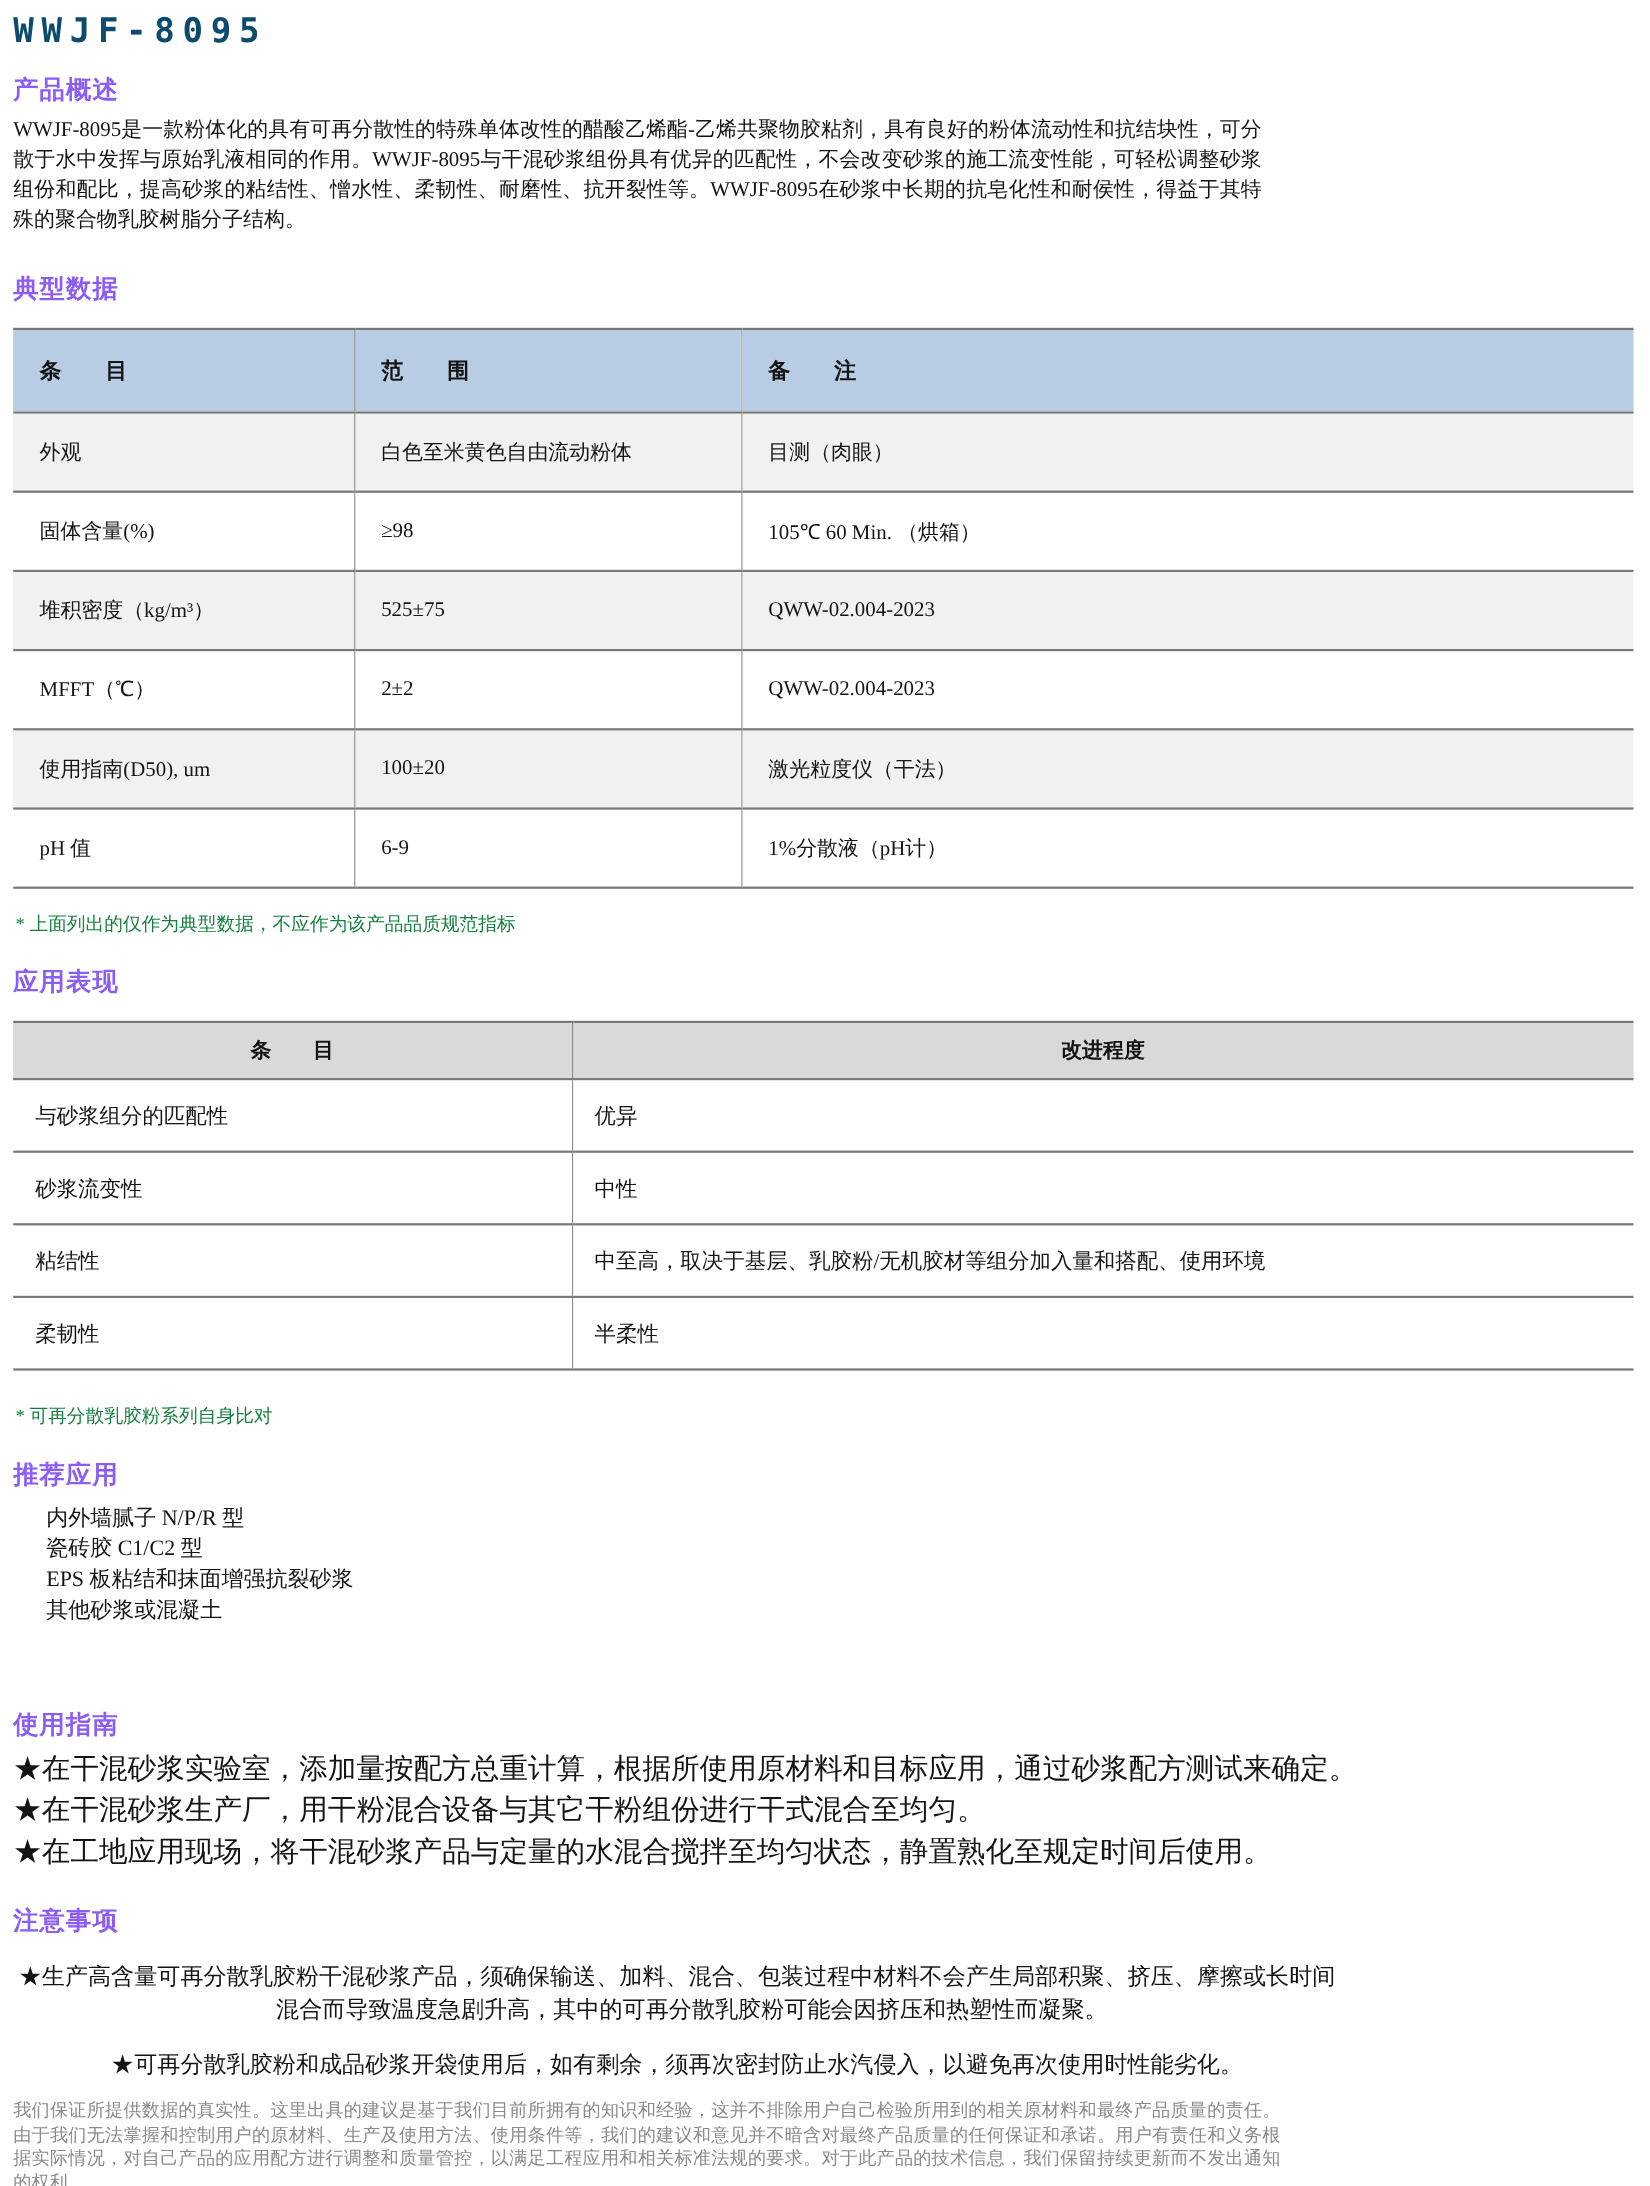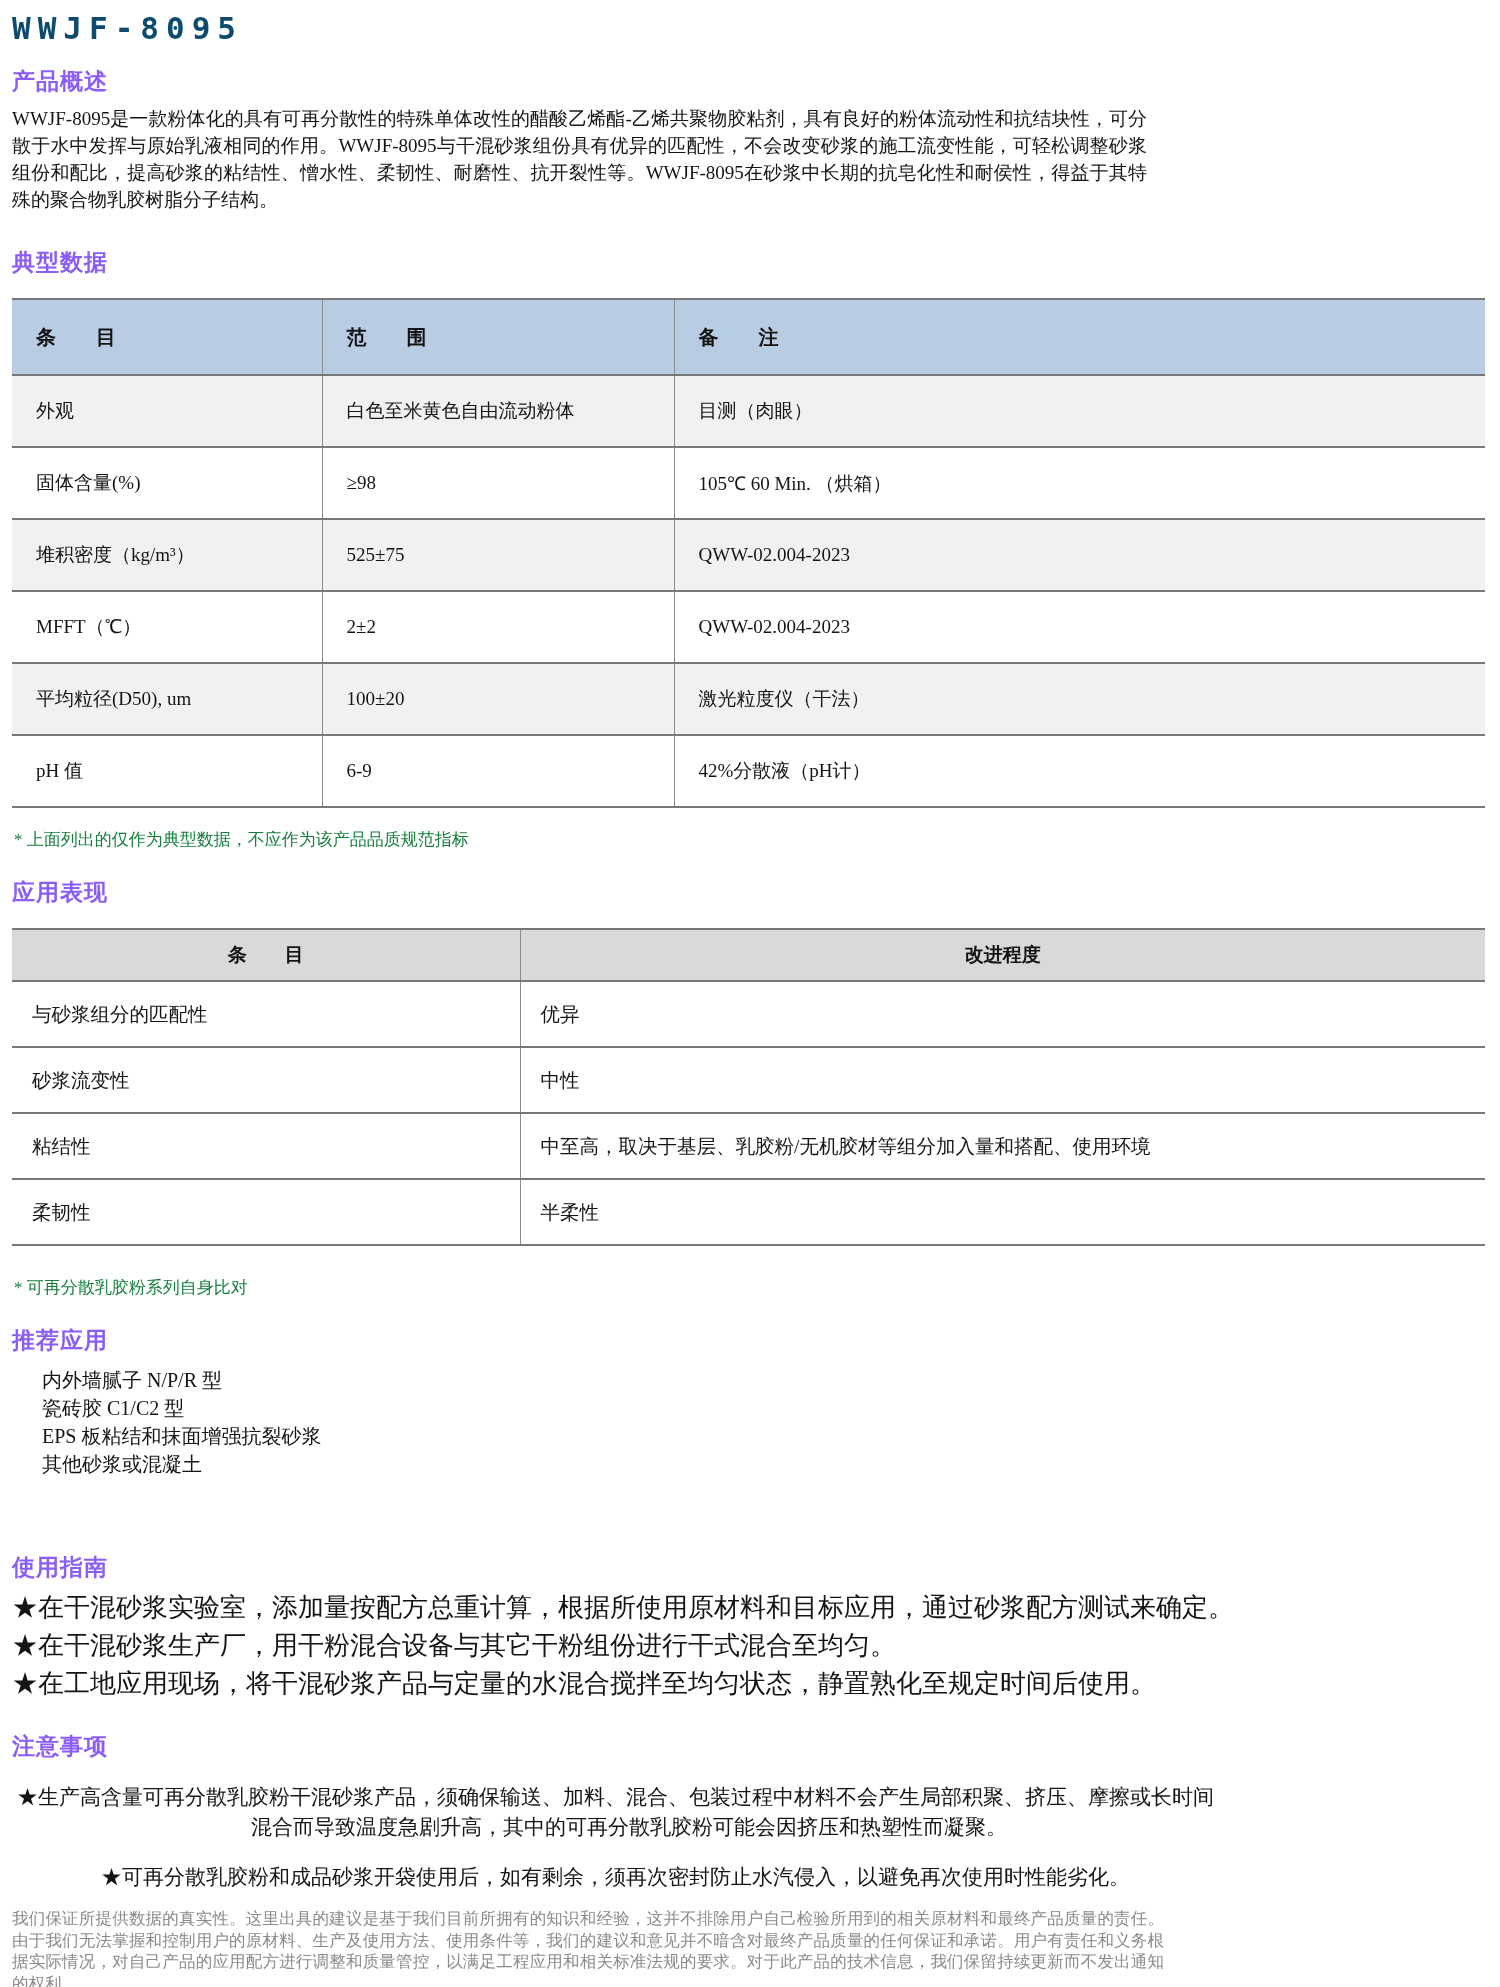--- a/index.html
+++ b/index.html
@@ -162,28 +162,28 @@
           <td>堆积密度（kg/m³）</td>
           <td class="vsep">525±75</td>
           <td class="vsep">QWW-02.004-2023</td>
         </tr>
         <tr>
           <td>MFFT（℃）</td>
           <td class="vsep">2±2</td>
           <td class="vsep">QWW-02.004-2023</td>
         </tr>
         <tr>
-          <td>平均粒径(D50), um</td>
+          <td>使用指南(D50), um</td>
           <td class="vsep">100±20</td>
           <td class="vsep">激光粒度仪（干法）</td>
         </tr>
         <tr>
           <td>pH 值</td>
           <td class="vsep">6-9</td>
-          <td class="vsep">42%分散液（pH计）</td>
+          <td class="vsep">1%分散液（pH计）</td>
         </tr>
       </tbody>
     </table>
 
     <p class="footnote">* 上面列出的仅作为典型数据，不应作为该产品品质规范指标</p>
   </section>
 
   <section>
     <h2 class="sec-h h-apperf">应用表现</h2>
 

